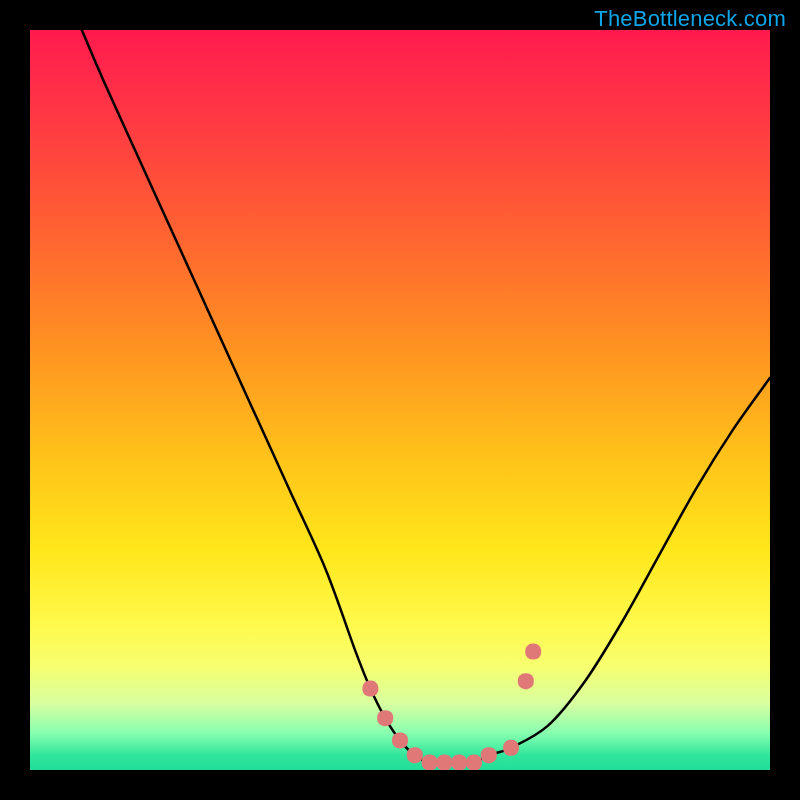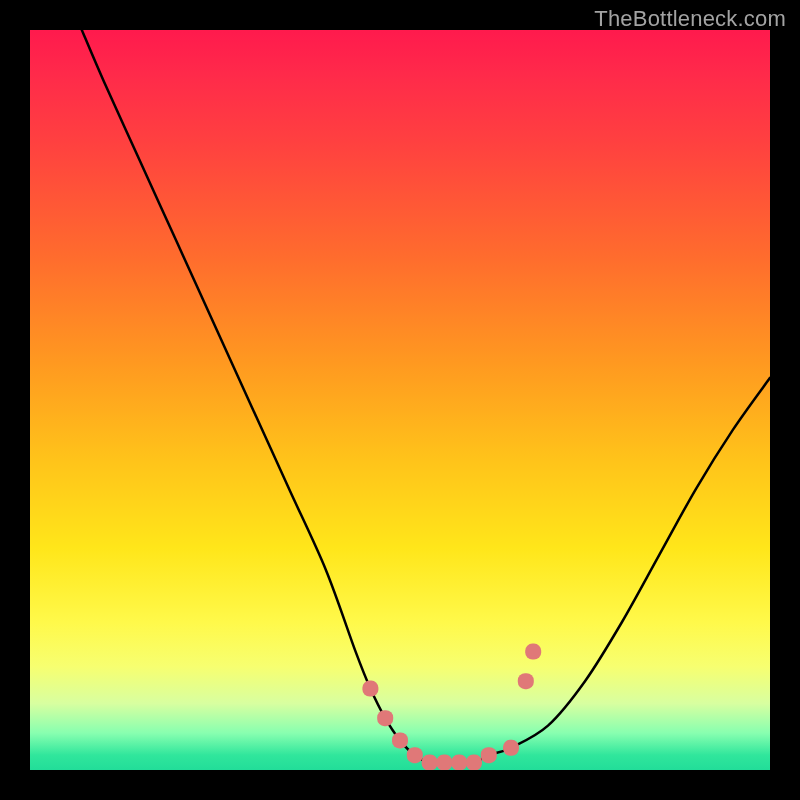--- a/index.html
+++ b/index.html
@@ -38,21 +38,21 @@
       #d8ffa0 91%,
       #88ffb0 95%,
       #30e69c 98%,
       #22dd99 100%
     );
   }
   .watermark {
     position: absolute;
     top: 6px;
     right: 14px;
-    color: #a3a3a3;
+    color: #0ea5e9;
     font-size: 22px;
     letter-spacing: 0.2px;
     user-select: none;
     text-align: center;
   }
   svg.curve {
     position: absolute;
     left: 0;
     top: 0;
     width: 740px;

